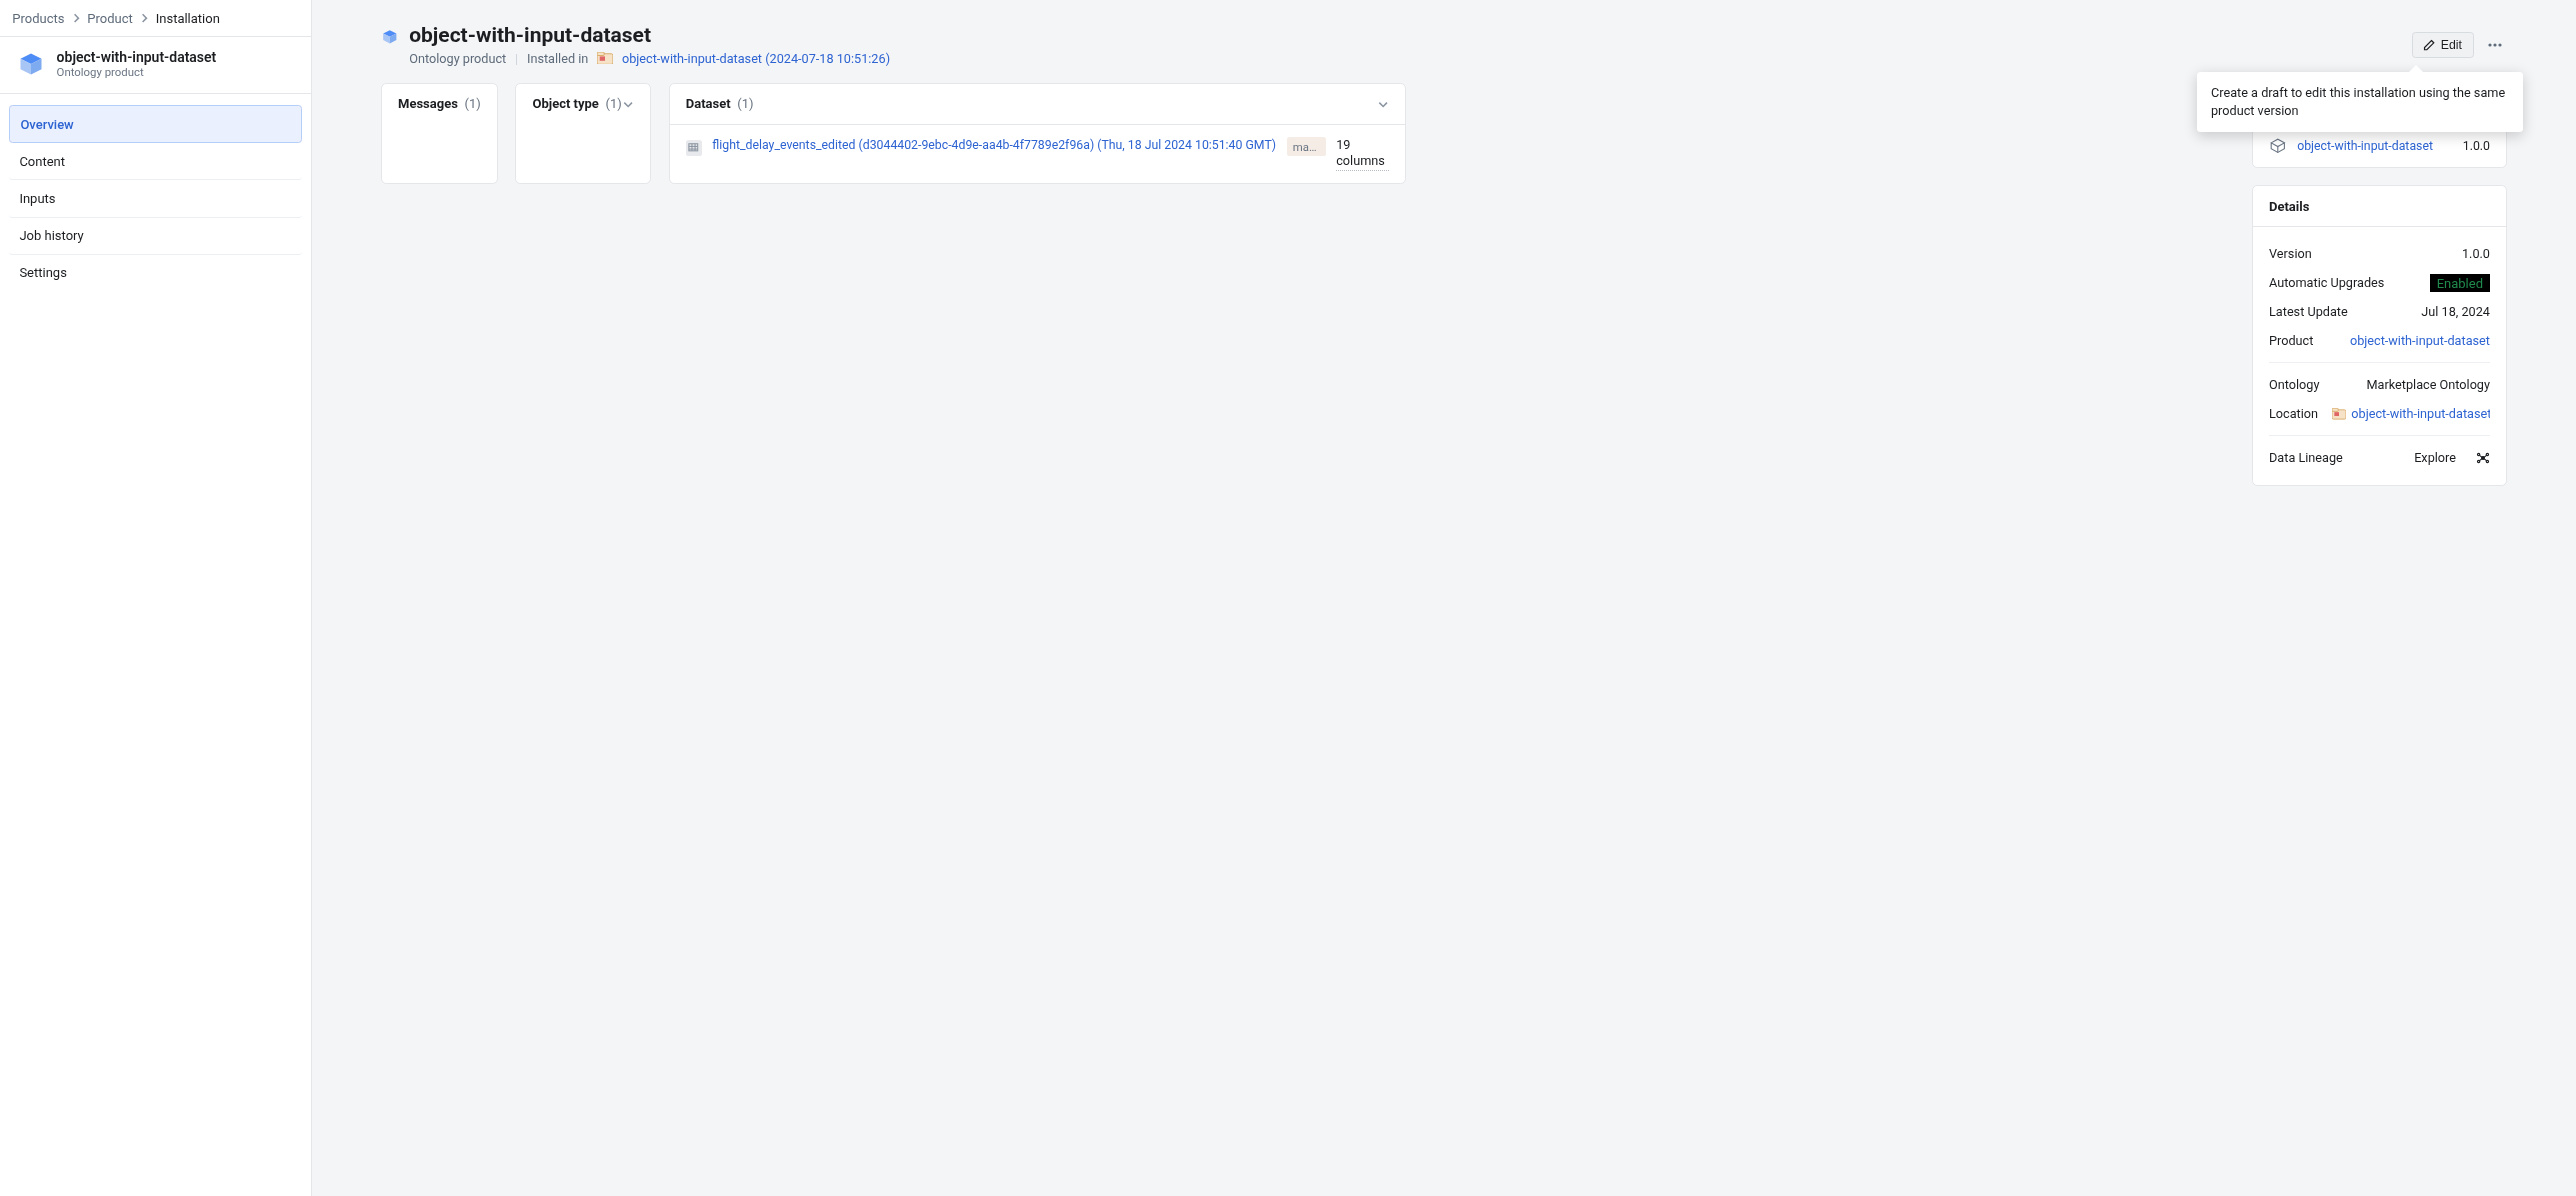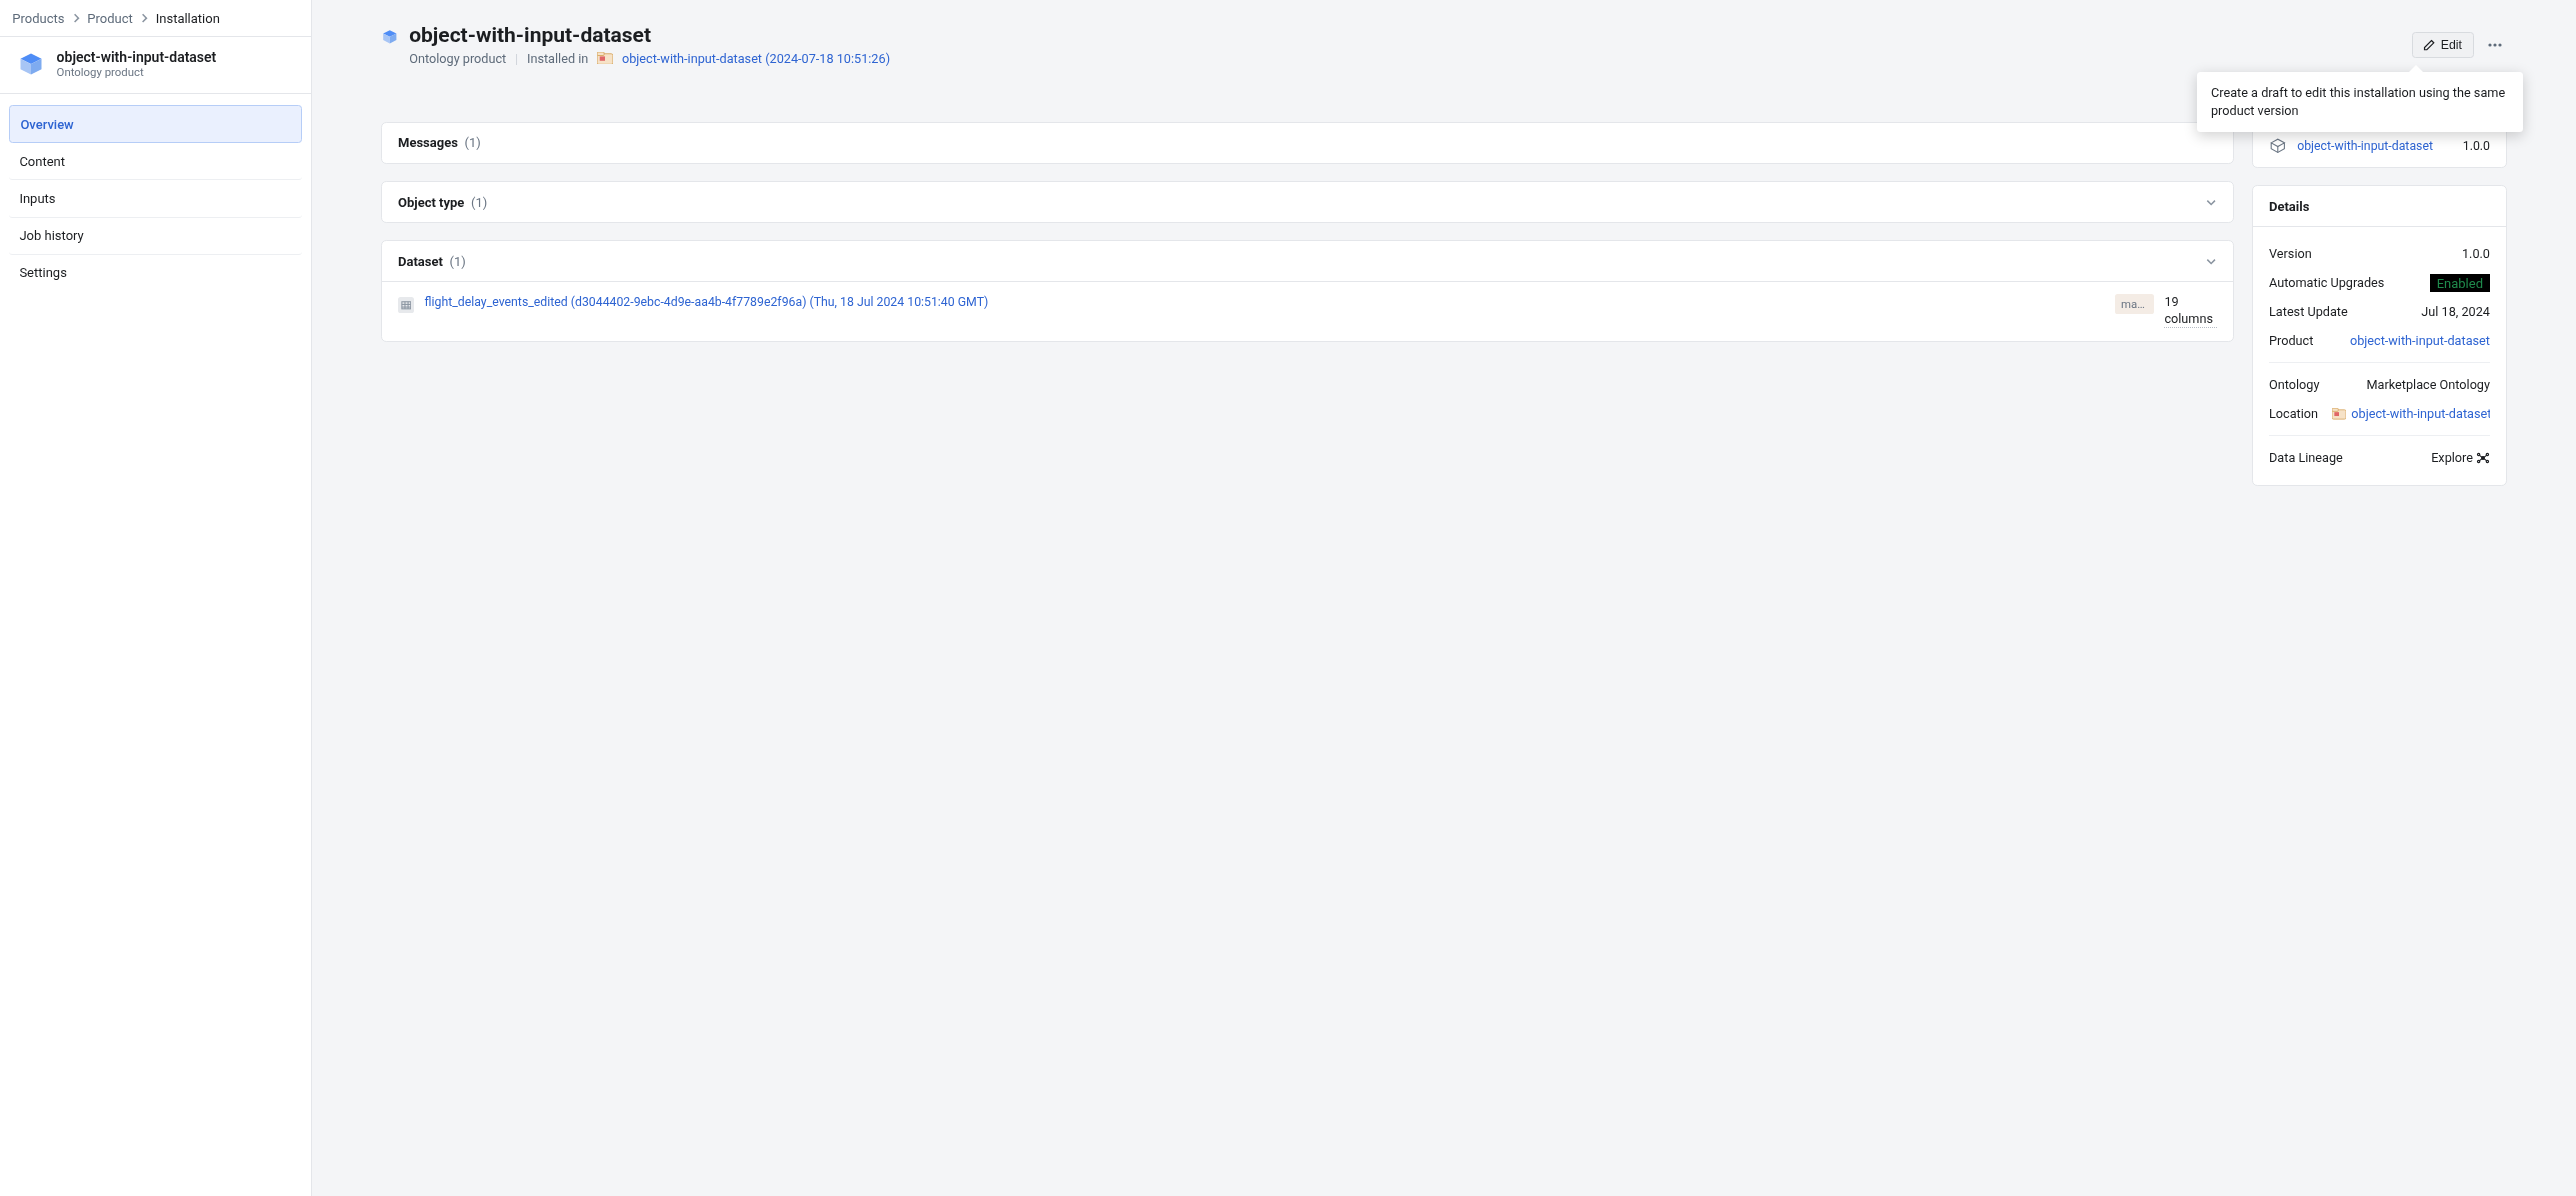--- a/index.html
+++ b/index.html
@@ -155,21 +155,21 @@
     border-bottom: 7px solid #ffffff;
   }
 
   
   .content-grid {
     display: grid;
     grid-template-columns: 1fr 255px;
     gap: 17.6px;
     align-items: start;
   }
-  .col-left { display: flex; flex-direction: column; gap: 17.6px; margin-top: 39px; }
+  .col-left { display: flex; flex-direction: row; gap: 17.6px; }
   .col-right { display: flex; flex-direction: column; gap: 17.6px; }
 
   .card {
     background: #ffffff;
     border: 0.9px solid #e4e6ea;
     border-radius: 5.3px;
   }
   .card-header {
     padding: 12.3px 16px;
     display: flex; align-items: center; justify-content: space-between;
@@ -217,21 +217,21 @@
   .kv-row .v.truncate { max-width: 158px; overflow: hidden; text-overflow: ellipsis; white-space: nowrap; display: inline-flex; align-items: center; gap: 5.3px;}
   .badge-enabled {
     background: #000000;
     color: #1f8a4c;
     font-size: 13px;
     padding: 1.8px 7px;
     border-radius: 0;
   }
   .kv-sep { border-top: 0.9px solid #edeff2; margin: 7px 0; }
 
-  .explore { display: inline-flex; align-items: center; gap: 3px; }
+  .explore { display: inline-flex; align-items: center; gap: 20px; }
 
   
   svg { display: block; }
 </style>
 </head>
 <body>
 
 <aside class="sidebar">
 
   <div class="breadcrumb">

